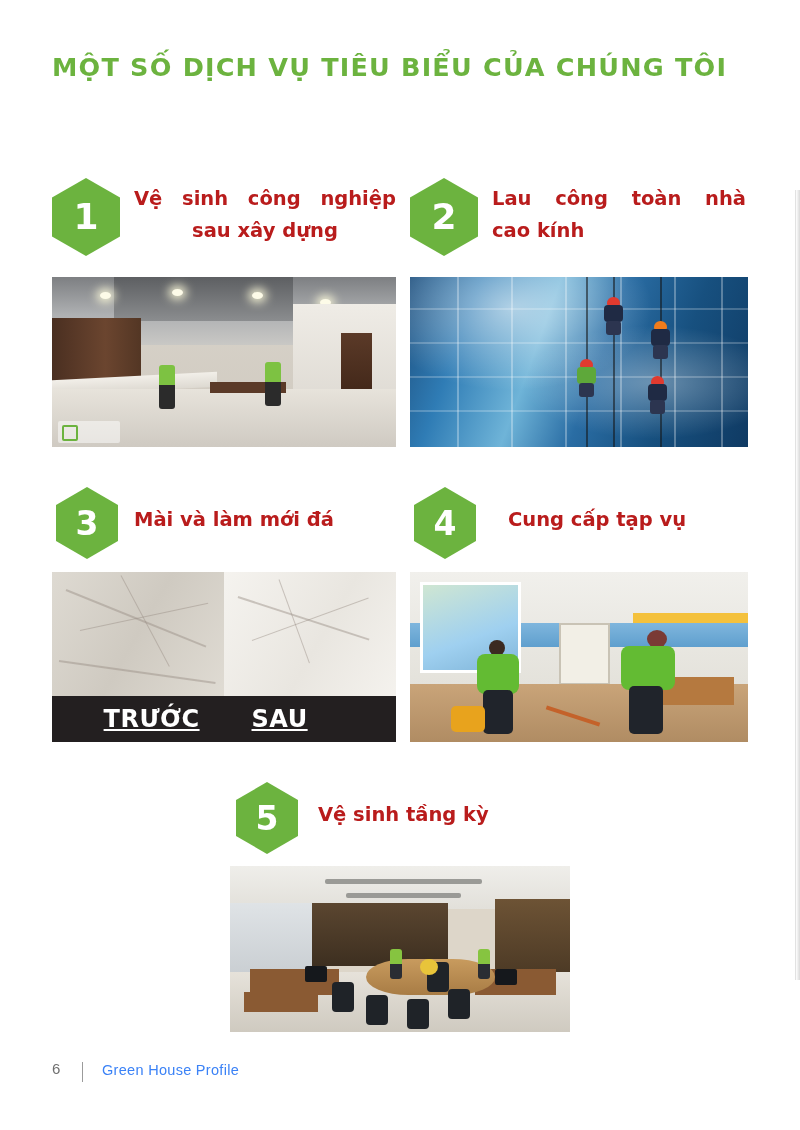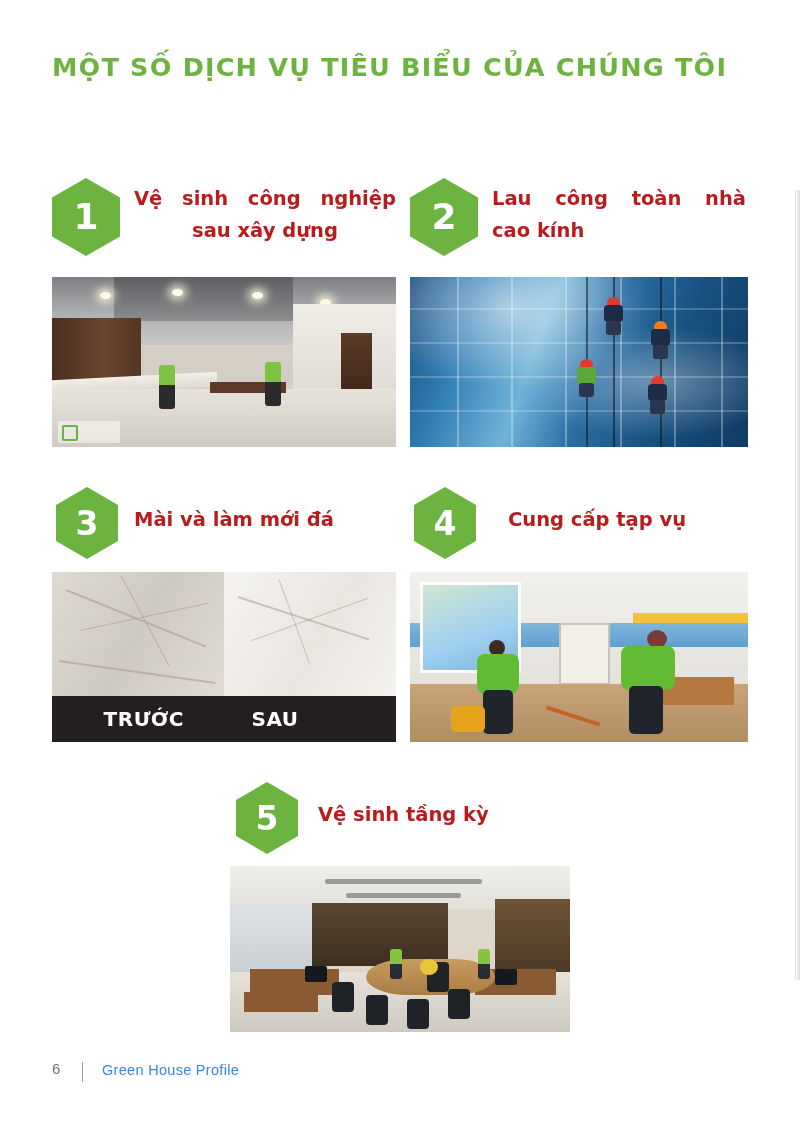--- a/index.html
+++ b/index.html
@@ -211,23 +211,23 @@
   .p3 .vein {
     position: absolute;
     background: rgba(150,140,130,.45);
     transform-origin: left center;
   }
   .p3 .bar {
     position: absolute; left: 0; bottom: 0; width: 100%; height: 27%;
     background: #231f20;
   }
   .p3 .bar .lbl {
-    position: absolute; color: #ffffff; font-size: 20px; font-weight: bold;
+    position: absolute; color: #ffffff; font-size: 24px; font-weight: bold;
     font-family: "DejaVu Sans", sans-serif; letter-spacing: .5px;
-    top: 50%; transform: translateY(-50%);
+    top: 50%; transform: translateY(-50%); text-decoration: underline;
   }
   .p3 .bar .lbl.l { left: 15%; }
   .p3 .bar .lbl.r { left: 58%; }
 
   
   .p4 { background: #e9e3d8; }
   .p4 .wall {
     position: absolute; left: 0; top: 0; width: 100%; height: 66%;
     background: linear-gradient(180deg,#f1f0ec,#e4e2db);
   }

